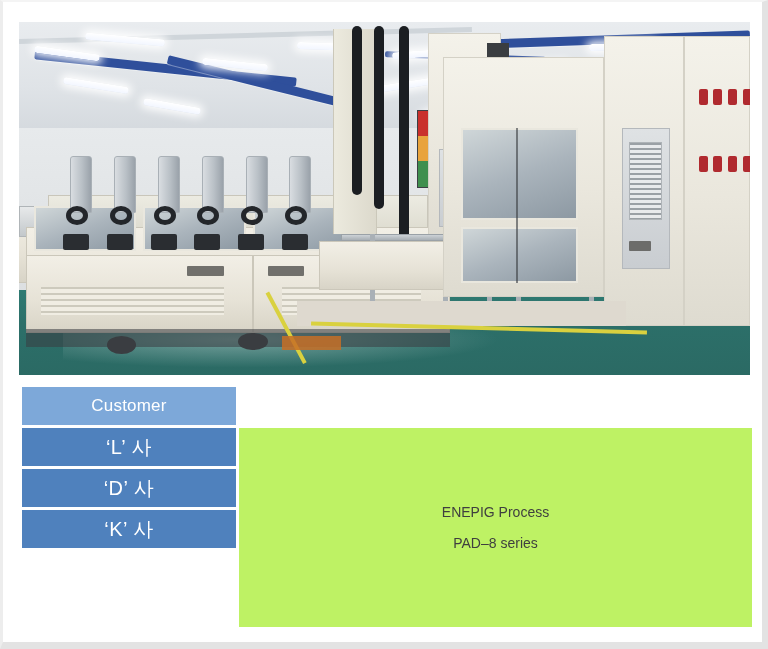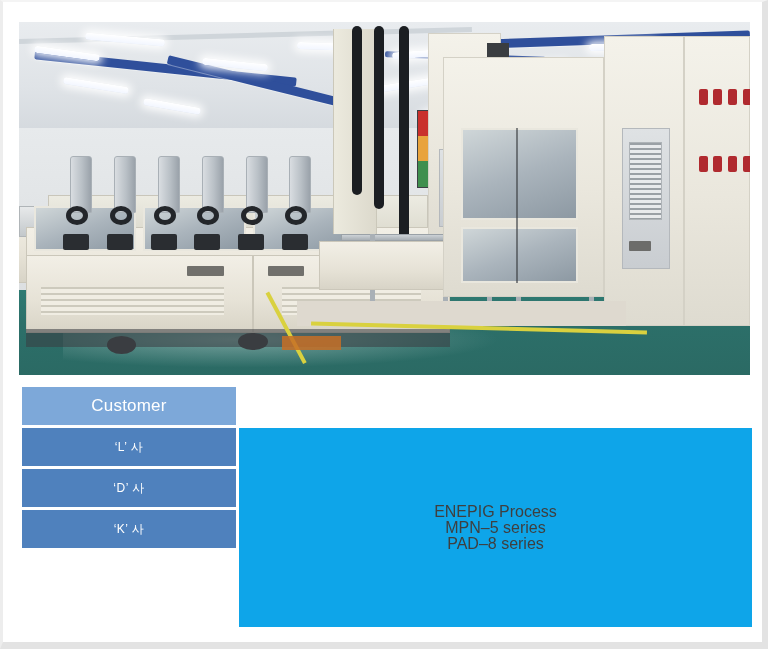--- a/index.html
+++ b/index.html
@@ -166,31 +166,32 @@
     background:#7da8d9;
     color:#ffffff;
     height:38px;
     font-size:17px;
     letter-spacing:.2px;
   }
   .body-cust{
     background:#4f81bd;
     color:#ffffff;
     height:38px;
-    font-size:12px;
+    font-size:20px;
     letter-spacing:.5px;
   }
   .prod-block{
     position:absolute; left:236px; top:426px;
     width:513px; height:199px;
-    background:#0ea5e9;
+    background:#bef264;
     display:flex; flex-direction:column;
     align-items:center; justify-content:center;
+    gap:17px;
     color:#3f3f3f;
-    font-size:16px;
+    font-size:14px;
   }
   .prod-line{ line-height:1; white-space:nowrap; }
   .cust-stack{
     position:absolute; left:19px; top:426px; width:214px;
   }
 </style>
 </head>
 <body>
 
 <div class="slide">
@@ -336,17 +337,16 @@
     <div class="row">
       <div class="cell-cust body-cust">‘D’ 사</div>
     </div>
     <div class="row">
       <div class="cell-cust body-cust">‘K’ 사</div>
     </div>
   </div>
 
   <div class="prod-block">
     <div class="prod-line">ENEPIG Process</div>
-    <div class="prod-line">MPN–5 series</div>
     <div class="prod-line">PAD–8 series</div>
   </div>
 
 </div>
 
 </body></html>

